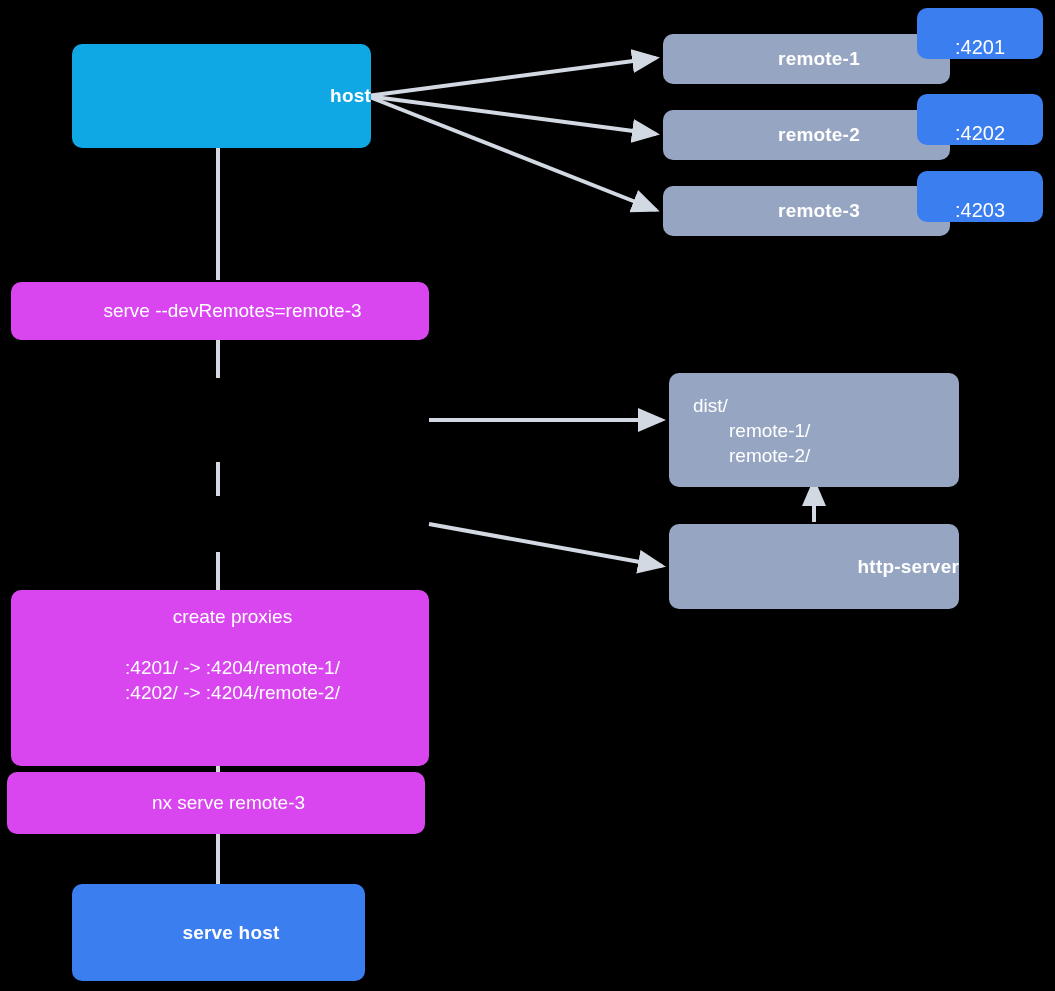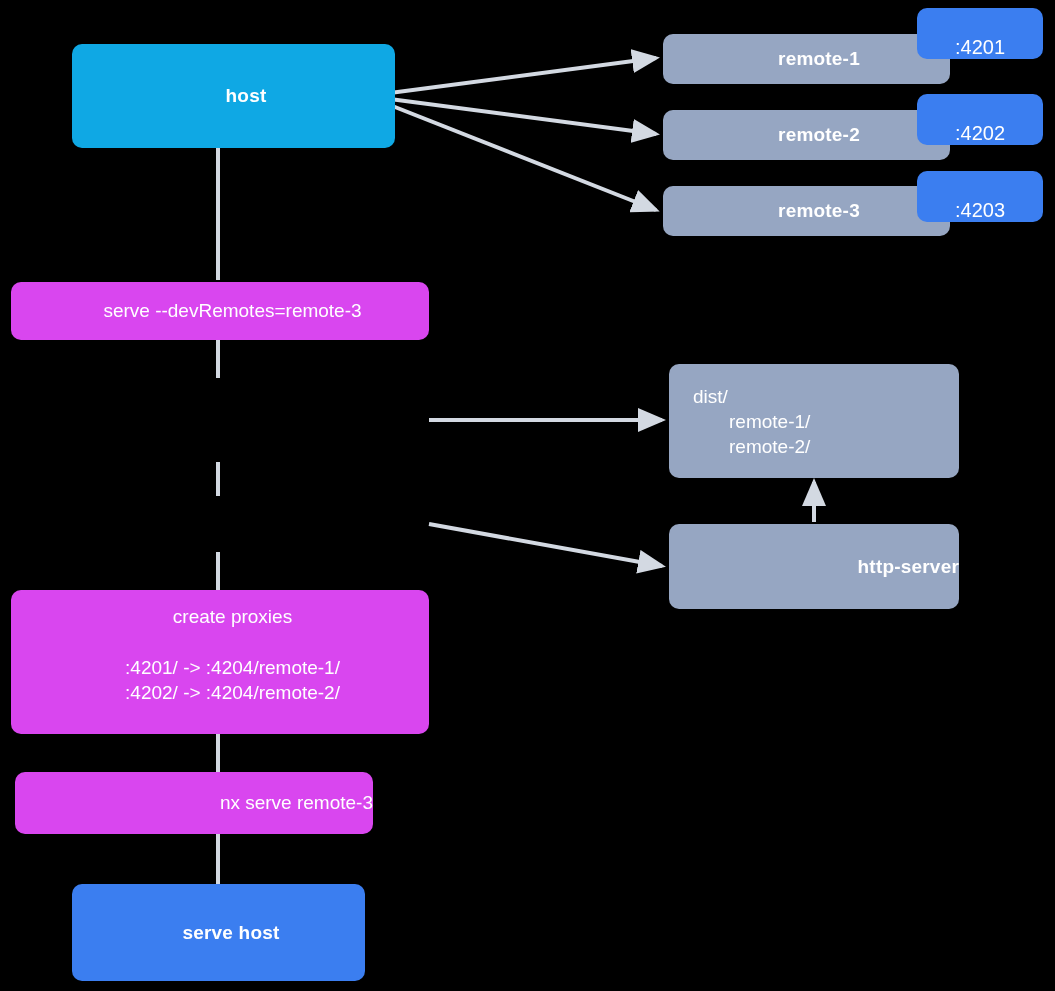--- a/index.html
+++ b/index.html
@@ -59,20 +59,21 @@
     font-size: 19px;
     letter-spacing: 0.2px;
   }
   .node.dir-node {
     background: #96A6C2;
     font-size: 19px;
     font-weight: normal;
     display: block;
     text-align: left;
     padding: 20px 0 0 24px;
+    margin-top: 9px;
   }
   .badge {
     position: absolute;
     box-sizing: border-box;
     background: #3B7EF0;
     color: #ffffff;
     border-radius: 10px;
     display: flex;
     align-items: flex-end;
     justify-content: center;
@@ -136,21 +137,21 @@
 
     <line x1="367" y1="96" x2="656" y2="210" stroke="#D3D9E2" stroke-width="4" marker-end="url(#arrowhead)"></line>
 
     <line x1="429" y1="420" x2="662" y2="420" stroke="#D3D9E2" stroke-width="4" marker-end="url(#arrowhead)"></line>
 
     <line x1="429" y1="524" x2="662" y2="566" stroke="#D3D9E2" stroke-width="4" marker-end="url(#arrowhead)"></line>
 
     <line x1="814" y1="522" x2="814" y2="482" stroke="#D3D9E2" stroke-width="4" marker-end="url(#arrowhead)"></line>
   </svg>
 
-  <div class="node host-node" style="left:72px; top:44px; width:323px; height:104px;">
+  <div class="node host-node" style="left:72px; top:44px; width:299px; height:104px;justify-content:flex-end;">
     <span>host</span>
   </div>
 
   <div class="node remote-node" style="left:663px; top:34px; width:287px; height:50px;">
     <span>remote-1</span>
   </div>
   <div class="badge" style="left:917px; top:8px; width:126px; height:51px;">
     <span>:4201</span>
   </div>
 
@@ -167,28 +168,28 @@
   <div class="badge" style="left:917px; top:171px; width:126px; height:51px;">
     <span>:4203</span>
   </div>
 
   <div class="node cmd-node" style="left:11px; top:282px; width:418px; height:58px;">
     <span class="cmd-line">serve --devRemotes=remote-3</span>
   </div>
 
 
 
-  <div class="node cmd-node" style="left:11px; top:590px; width:418px; height:144px; justify-content:flex-start; padding-top:14px;">
+  <div class="node cmd-node" style="left:11px; top:590px; width:418px; height:176px; justify-content:flex-start; padding-top:14px;">
     <span class="cmd-line">create proxies</span>
     <span class="cmd-gap"></span>
     <span class="cmd-line">:4201/ -&gt; :4204/remote-1/</span>
     <span class="cmd-line">:4202/ -&gt; :4204/remote-2/</span>
   </div>
 
-  <div class="node cmd-node" style="left:15px; top:772px; width:358px; height:62px;align-items:flex-end;">
+  <div class="node cmd-node" style="left:7px; top:772px; width:418px; height:62px;">
     <span class="cmd-line">nx serve remote-3</span>
   </div>
 
   <div class="node served-node" style="left:72px; top:884px; width:293px; height:97px;">
     <span>serve host</span>
   </div>
 
   <div class="node dir-node" style="left:669px; top:364px; width:290px; height:114px;">
     <span class="dir-line">dist/</span>
     <span class="dir-line dir-indent">remote-1/</span>

